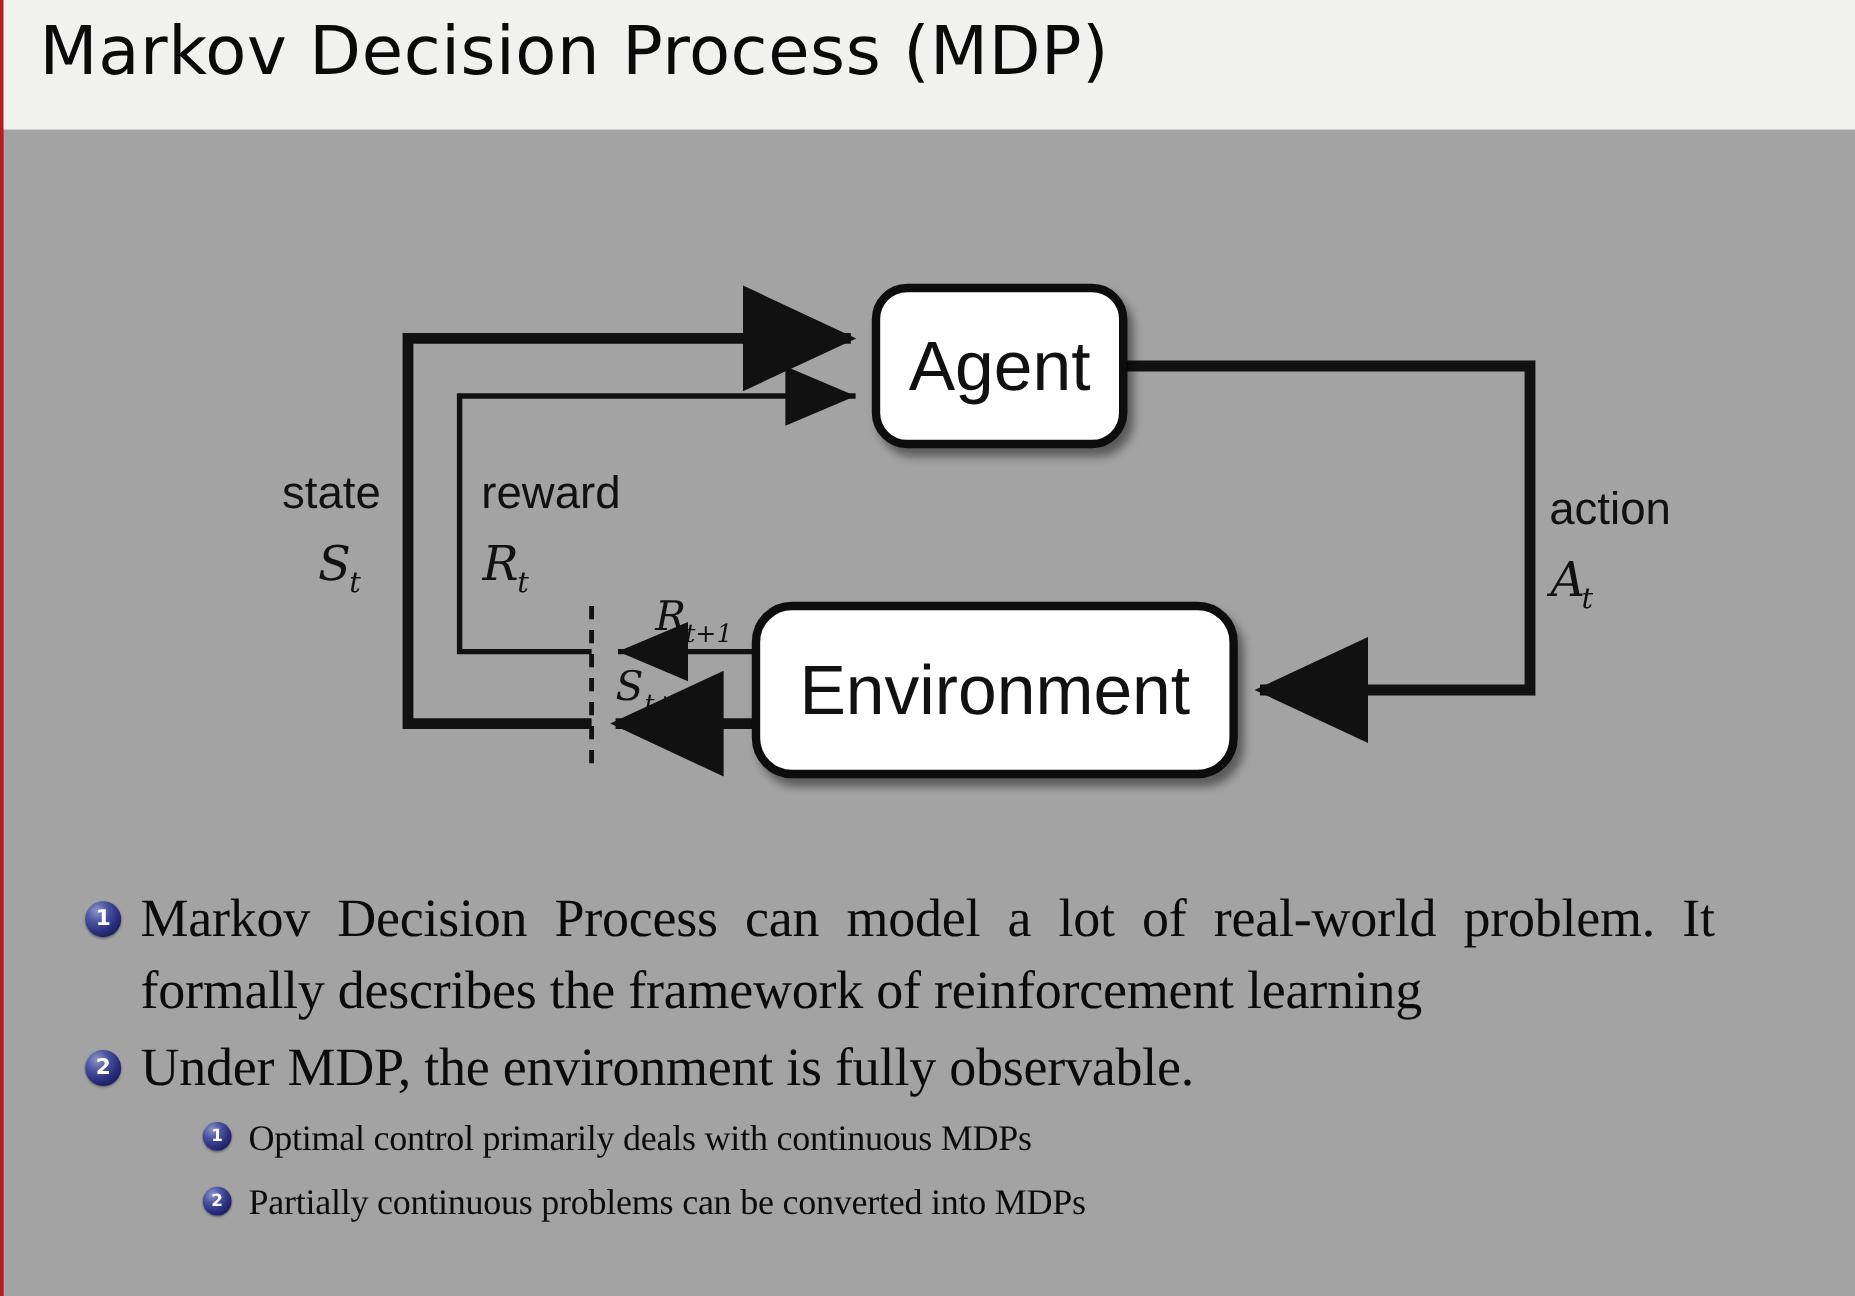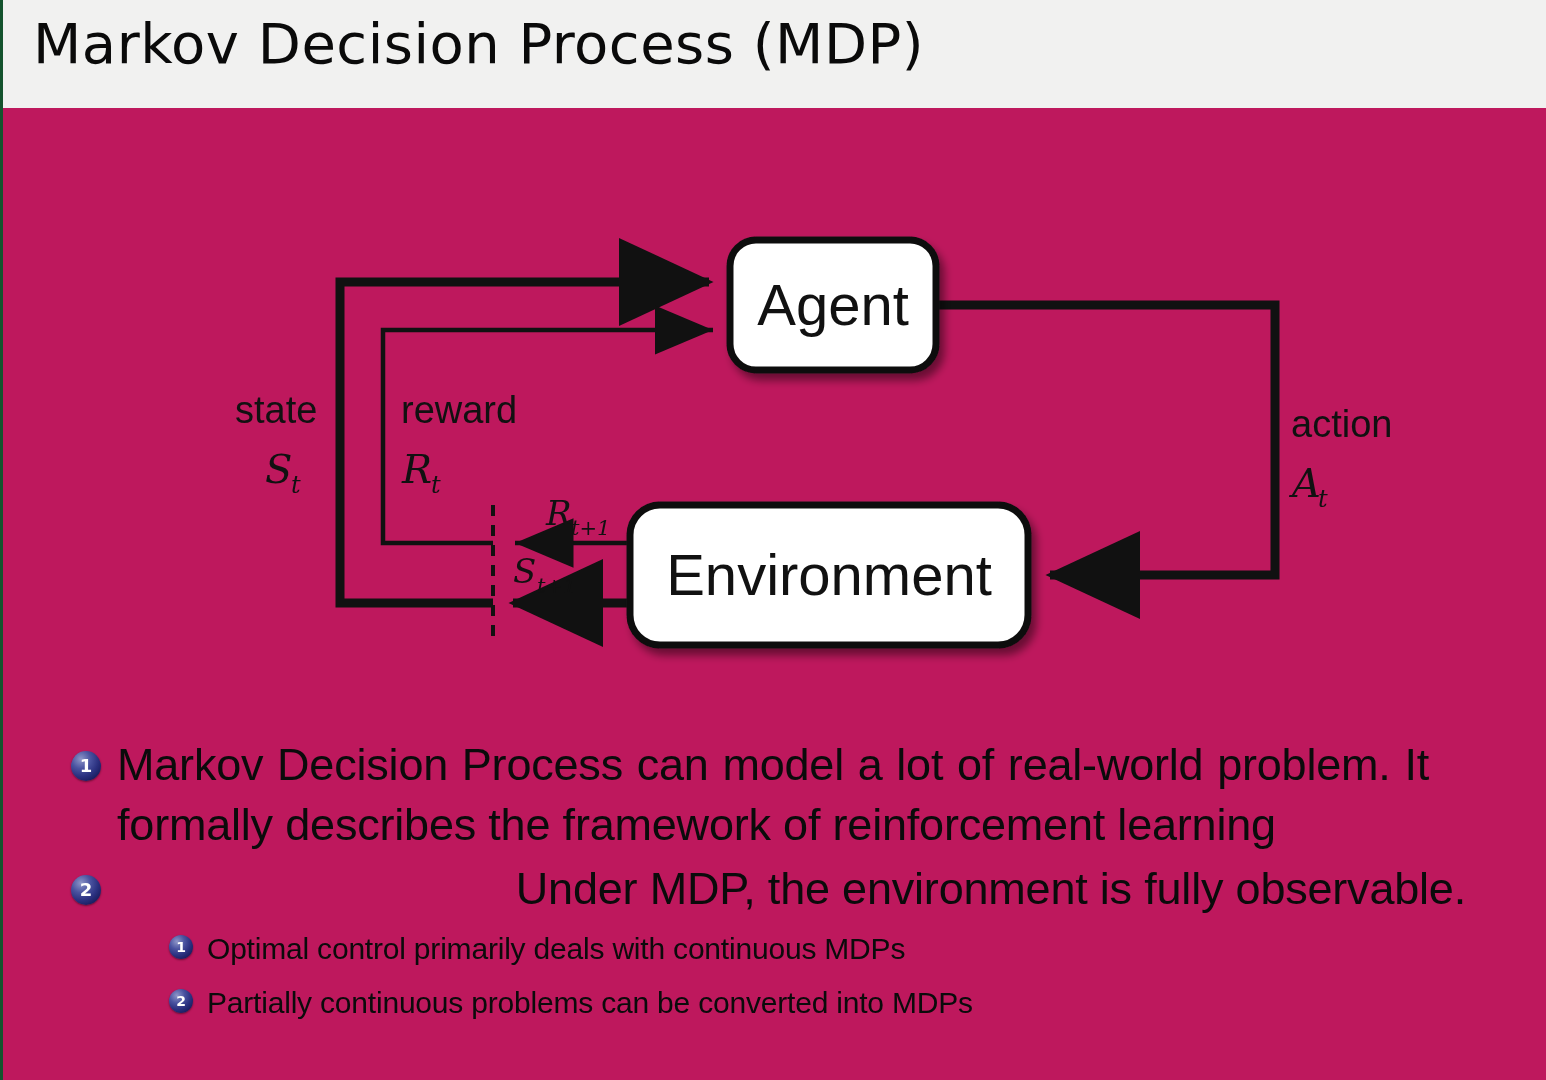--- a/index.html
+++ b/index.html
@@ -13,22 +13,22 @@
     position: relative;
     overflow: hidden;
     font-family: "DejaVu Sans", sans-serif;
     color: #000000;
   }
 
   
   #slide {
     position: absolute;
     inset: 0;
-    background: #be185d;
-    border-left: 3px solid #14532d;
+    background: #a3a3a3;
+    border-left: 3px solid #b91c1c;
     box-sizing: border-box;
   }
 
   
   #header-bar {
     position: absolute;
     left: 0;
     top: 0;
     width: 1546px;
     height: 108px;
@@ -127,31 +127,31 @@
   }
   .marker-l2 {
     width: 24px; height: 24px;
     line-height: 24px;
     font-size: 14px;
     margin-top: 12px;
     margin-right: 14px;
   }
 
   .blt-text {
-    font-family: Liberation Sans, sans-serif;
+    font-family: Liberation Serif, serif;
     color: #0b0b0b;
   }
   .blt-text-l1 {
     font-size: 45px;
     line-height: 60px;
     width: 1312px;
     text-align: justify;
     letter-spacing: -0.2px;
   }
-  .blt-text-l1.nojustify { text-align: right; margin-left: 37px; }
+  .blt-text-l1.nojustify { text-align: left; }
   .blt-text-l2 {
     font-size: 30px;
     line-height: 52px;
     letter-spacing: -0.2px;
     white-space: nowrap;
   }
 </style>
 </head>
 <body>
 

